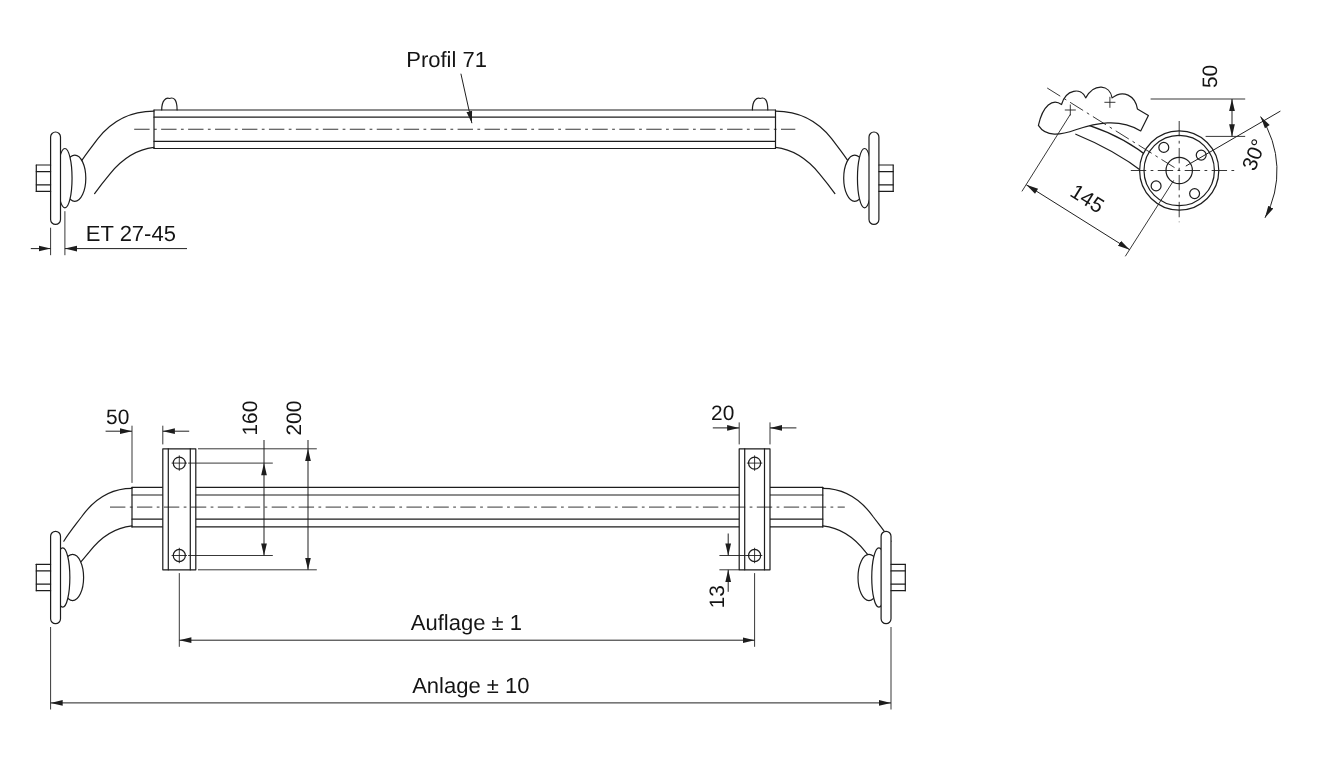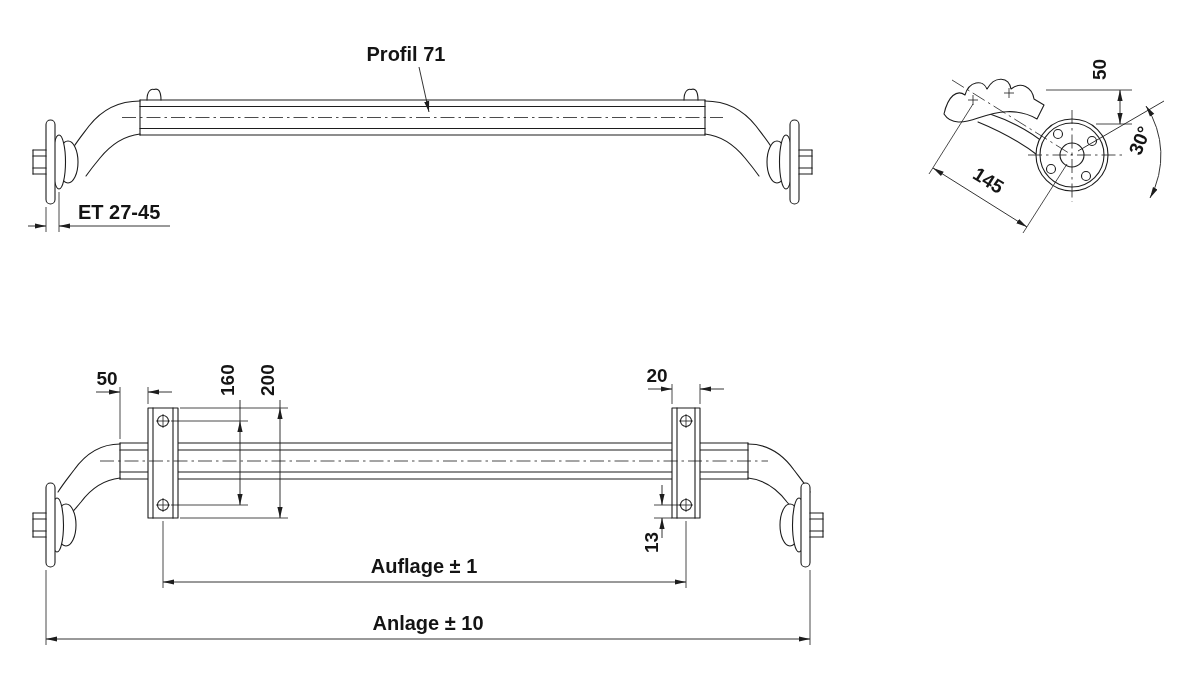--- a/index.html
+++ b/index.html
@@ -1,16 +1,16 @@
 <!DOCTYPE html>
 <html><head>
 <meta charset="utf-8">
 <style>
   html,body{margin:0;padding:0;background:#ffffff;}
-  .canvas{position:relative;width:1176px;height:695px;background:#ffffff;overflow:hidden;font-weight:bold;}
+  .canvas{position:relative;width:1176px;height:695px;background:#ffffff;overflow:hidden;}
   svg{display:block;}
   .ln{stroke:#1d1d1d;stroke-width:1.1;fill:none;stroke-linecap:round;stroke-linejoin:round;}
   .lnf{stroke:#1d1d1d;stroke-width:1.1;fill:#ffffff;stroke-linejoin:round;}
   .thin{stroke:#1d1d1d;stroke-width:0.8;fill:none;}
   .dim{stroke:#1d1d1d;stroke-width:0.9;fill:none;}
   .cl{stroke:#1d1d1d;stroke-width:0.8;fill:none;stroke-dasharray:14 4 2.5 4;}
   text{font-family:"Liberation Sans","DejaVu Sans",sans-serif;fill:#141414;}
   .t19{font-size:19px;}
   .t20{font-size:20px;}
 </style>

